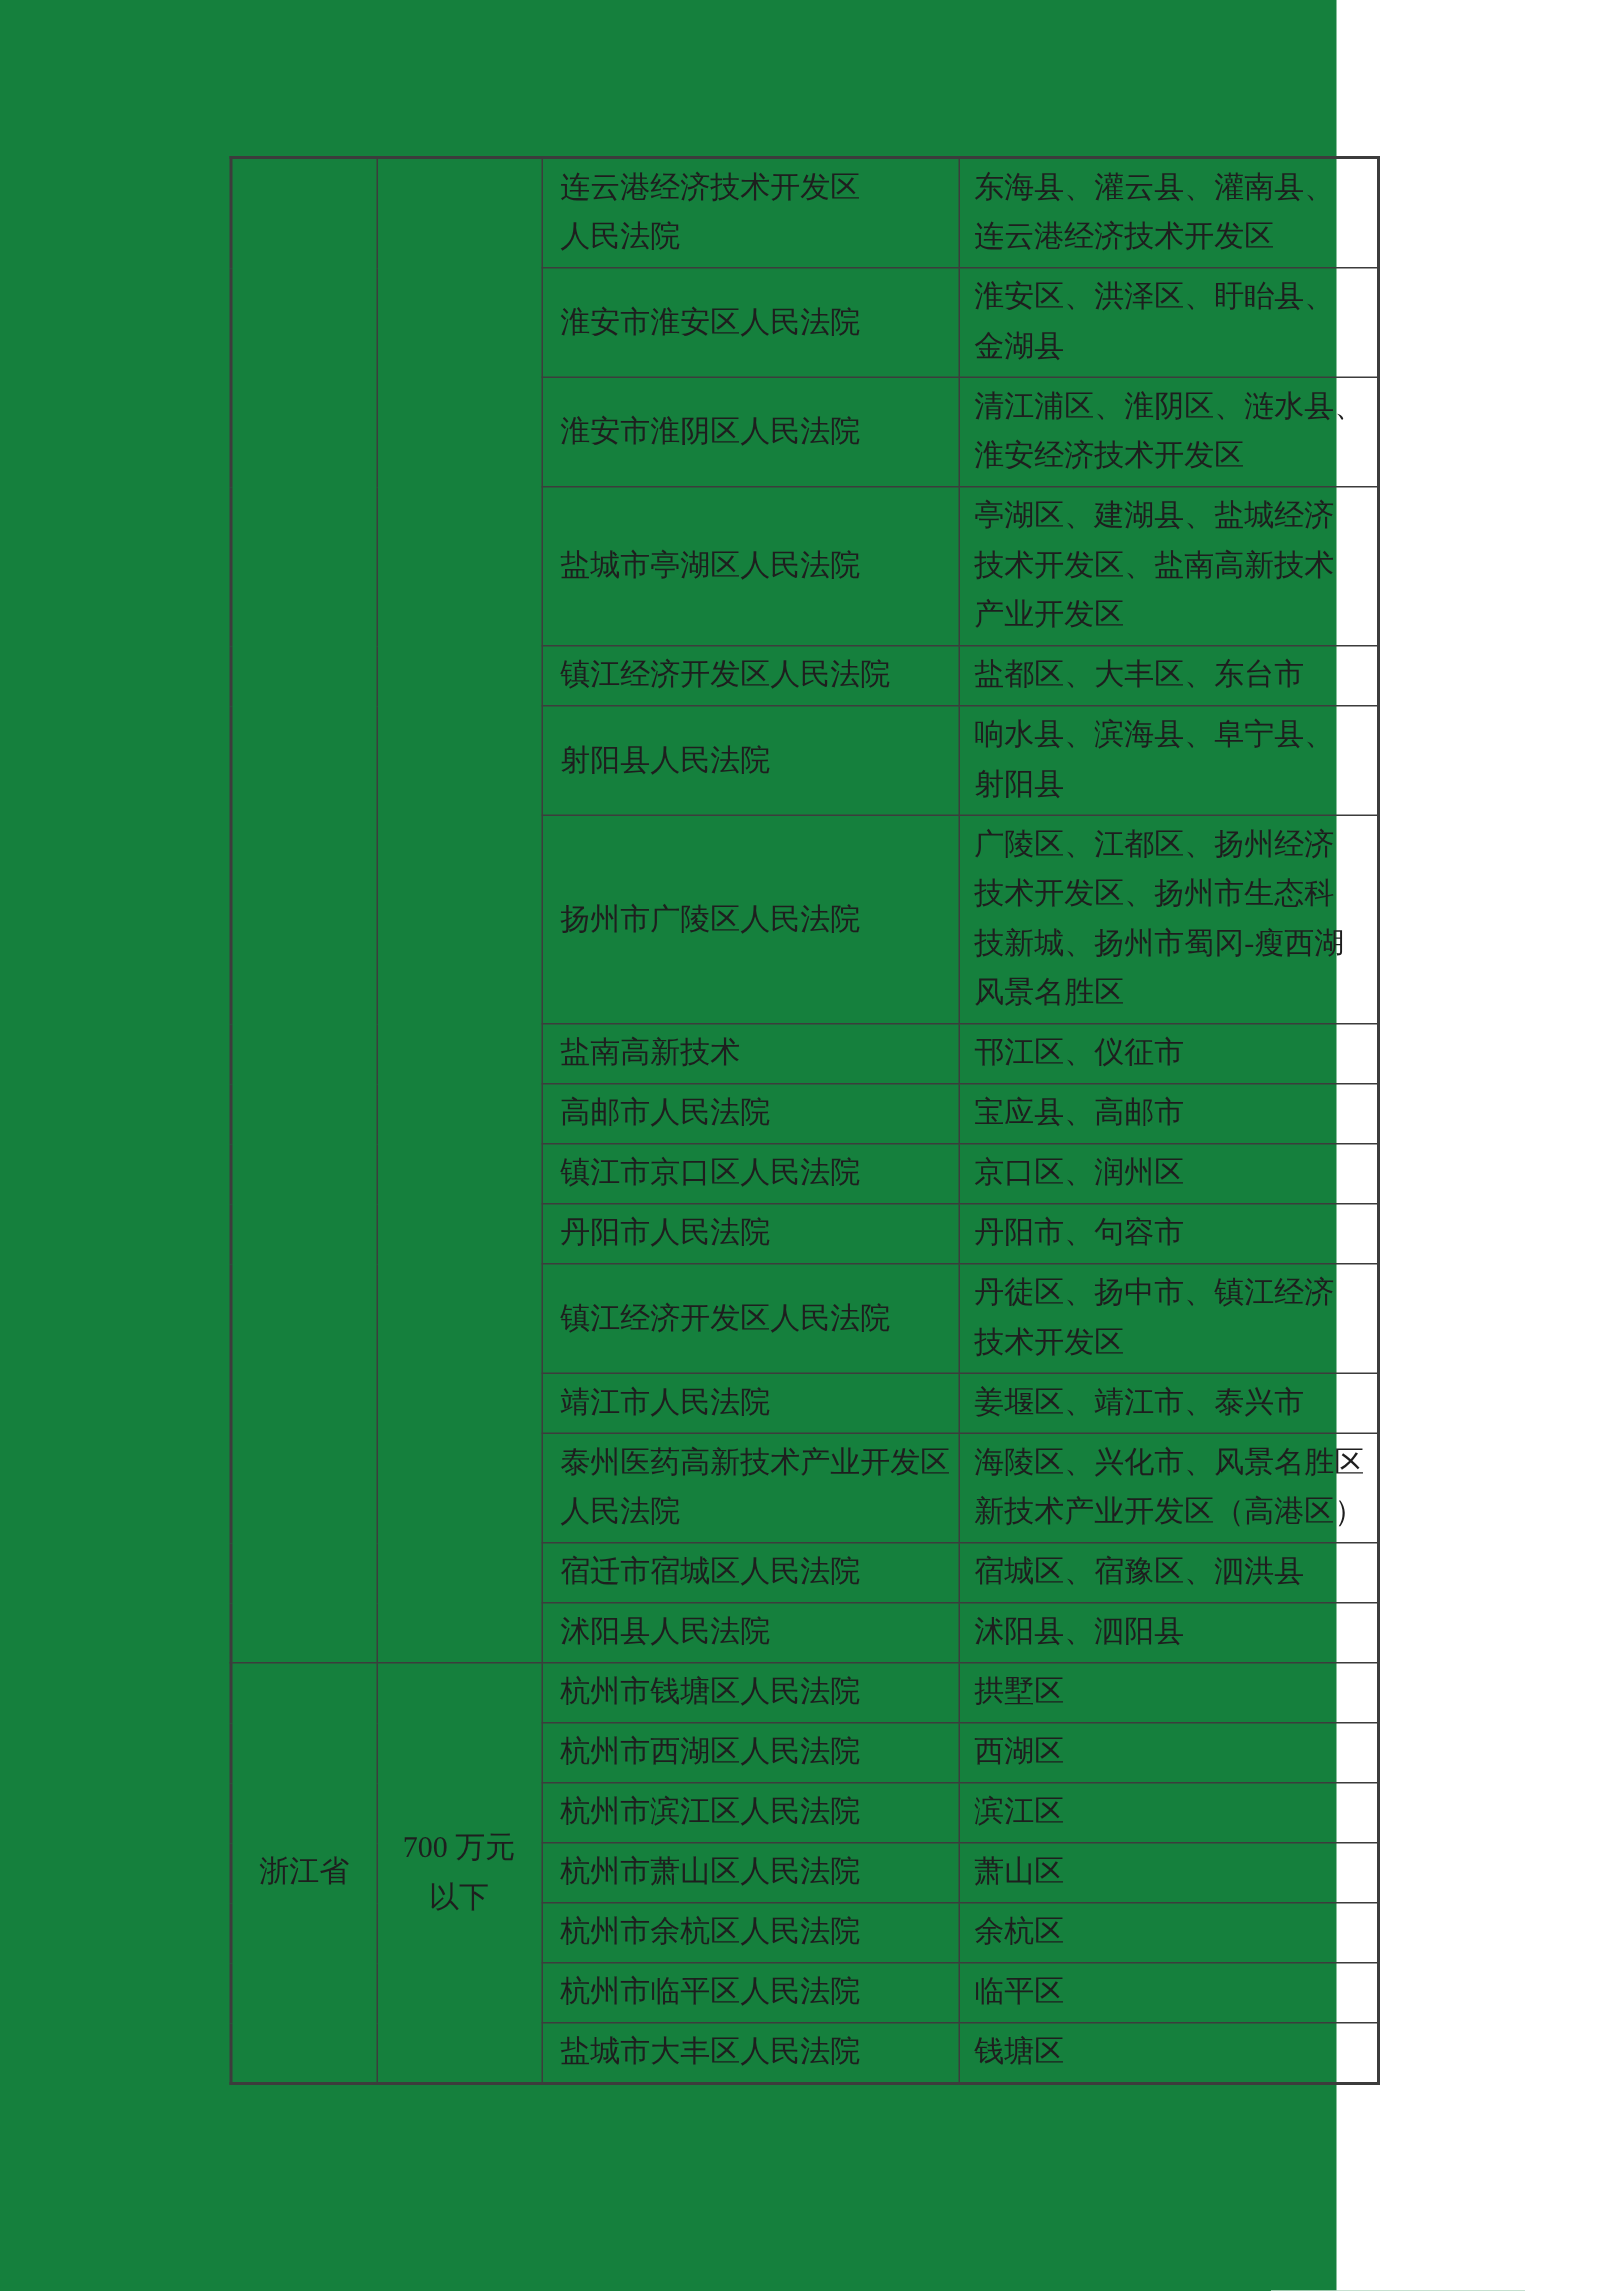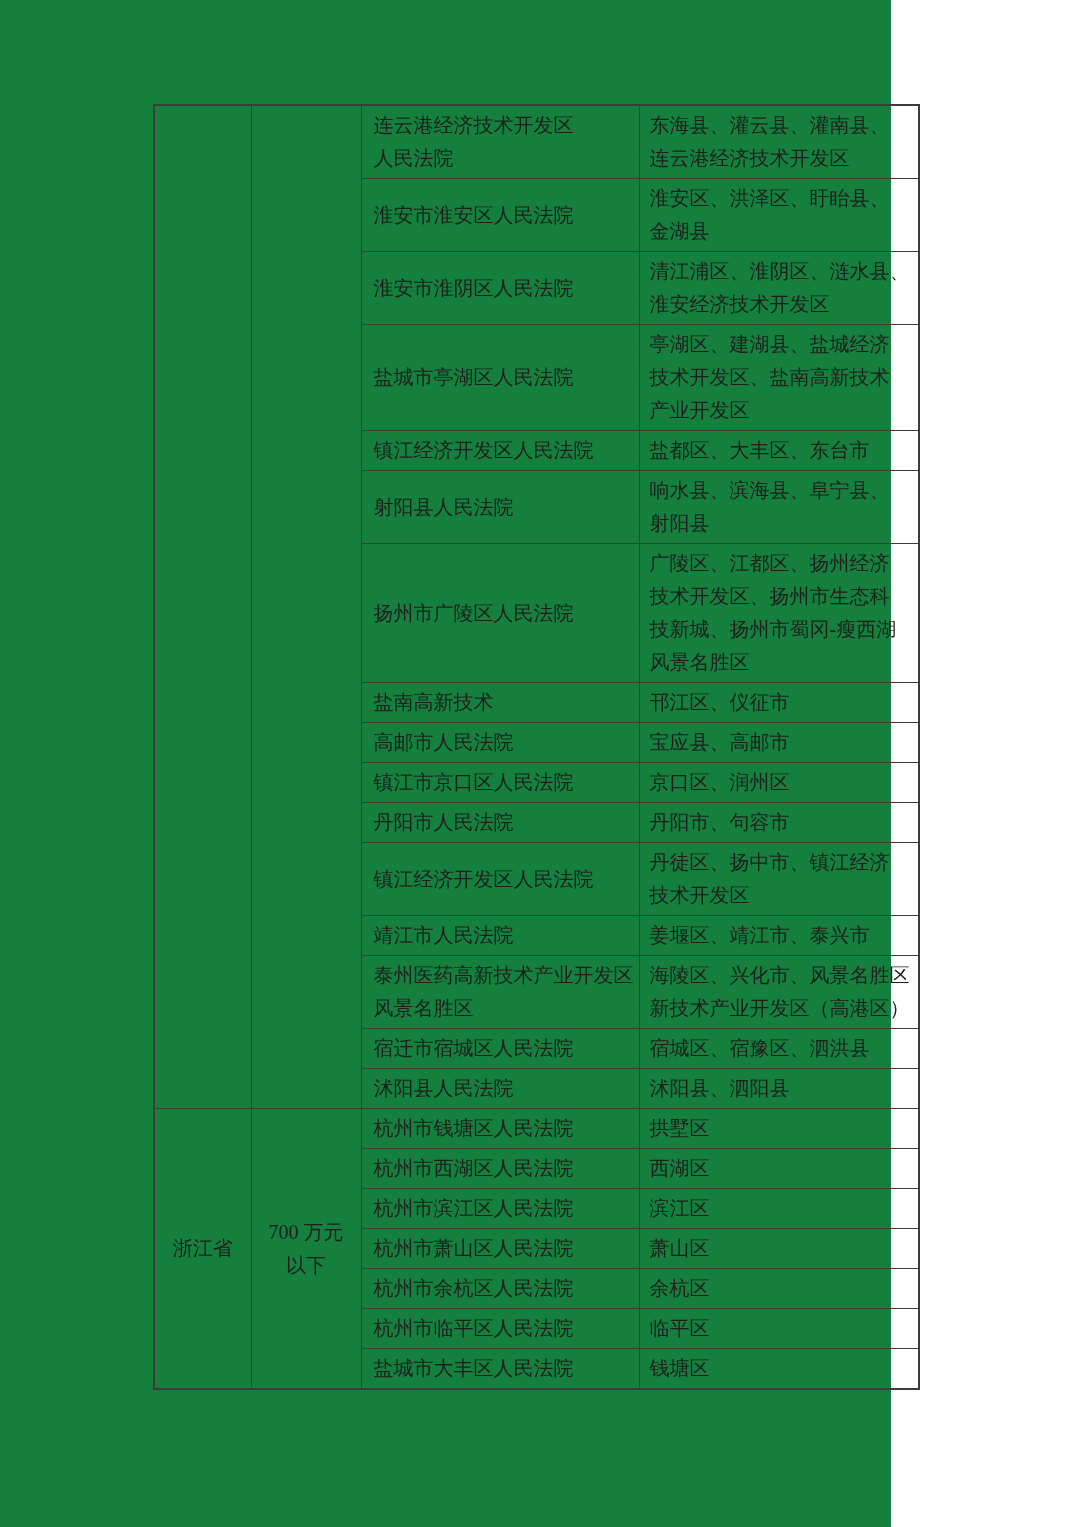--- a/index.html
+++ b/index.html
@@ -116,21 +116,21 @@
           <td class="court-cell">镇江经济开发区人民法院</td>
           <td class="districts-cell">丹徒区、扬中市、镇江经济
 技术开发区</td>
         </tr>
         <tr>
           <td class="court-cell">靖江市人民法院</td>
           <td class="districts-cell">姜堰区、靖江市、泰兴市</td>
         </tr>
         <tr>
           <td class="court-cell">泰州医药高新技术产业开发区
-风景名胜区</td>
+人民法院</td>
           <td class="districts-cell">海陵区、兴化市、风景名胜区
 新技术产业开发区（高港区）</td>
         </tr>
         <tr>
           <td class="court-cell">宿迁市宿城区人民法院</td>
           <td class="districts-cell">宿城区、宿豫区、泗洪县</td>
         </tr>
         <tr>
           <td class="court-cell">沭阳县人民法院</td>
           <td class="districts-cell">沭阳县、泗阳县</td>

